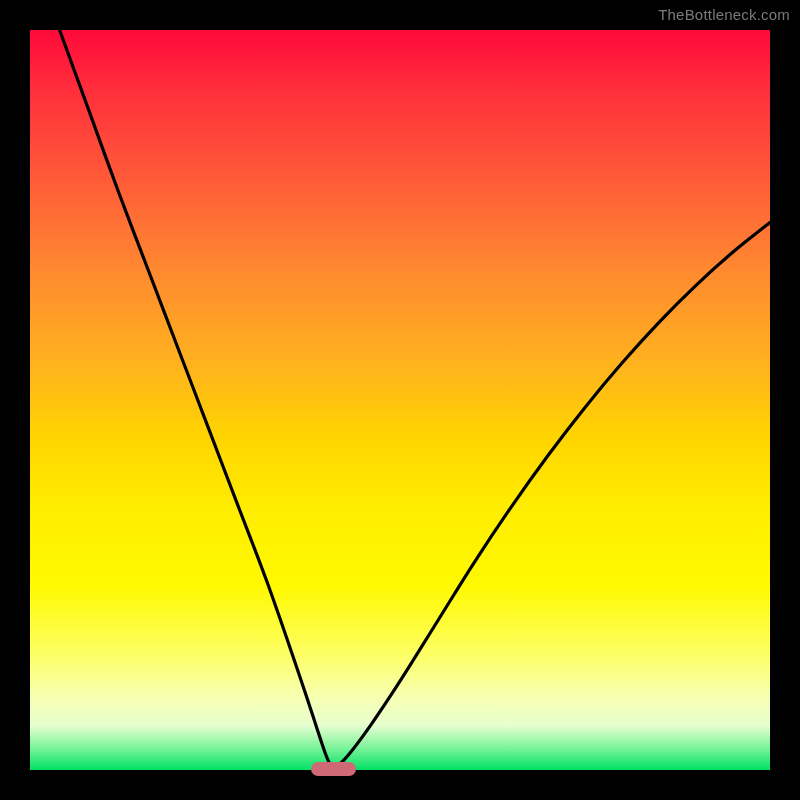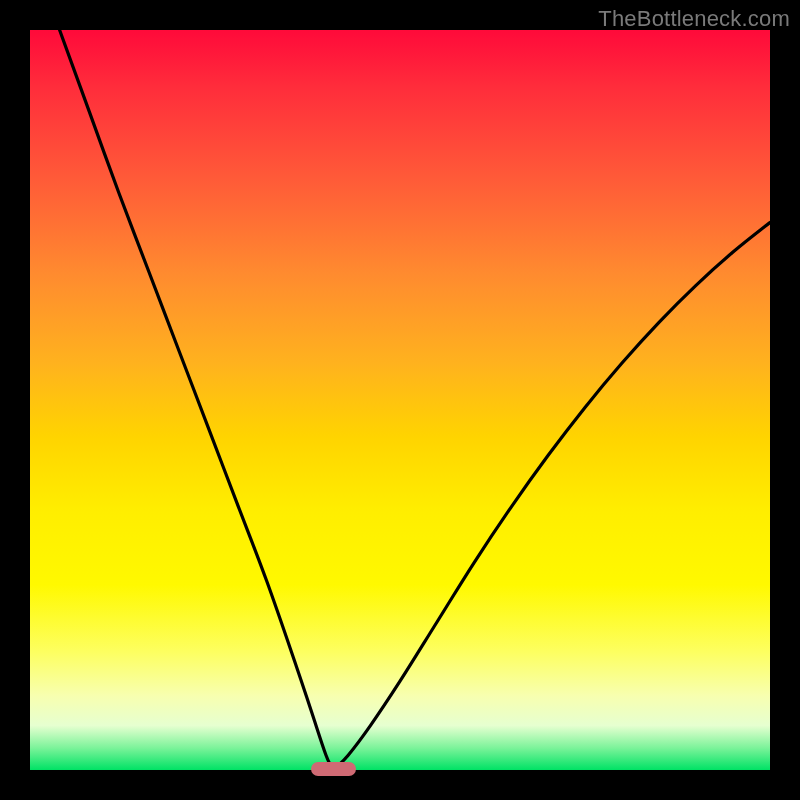--- a/index.html
+++ b/index.html
@@ -44,21 +44,21 @@
     top: 0;
     width: 740px;
     height: 740px;
     overflow: visible;
   }
   .watermark {
     position: absolute;
     top: 6px;
     right: 10px;
     color: #7a7a7a;
-    font-size: 22px;
+    font-size: 15px;
     font-weight: 400;
     letter-spacing: 0.2px;
     user-select: none;
   }
   .marker {
     position: absolute;
     width: 44px;
     height: 14px;
     background: #cf6a74;
     border-radius: 7px;

